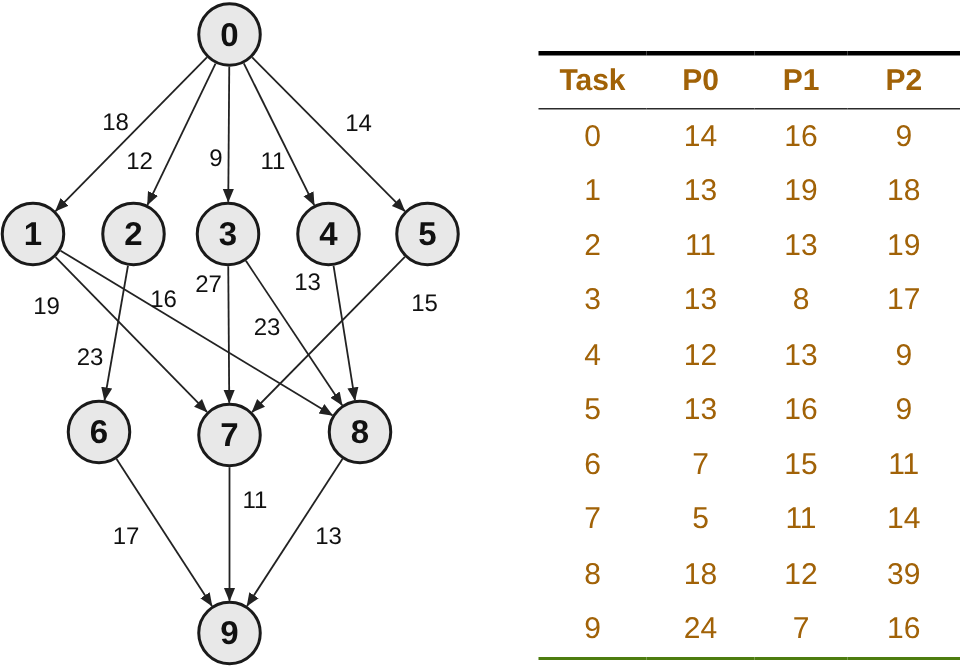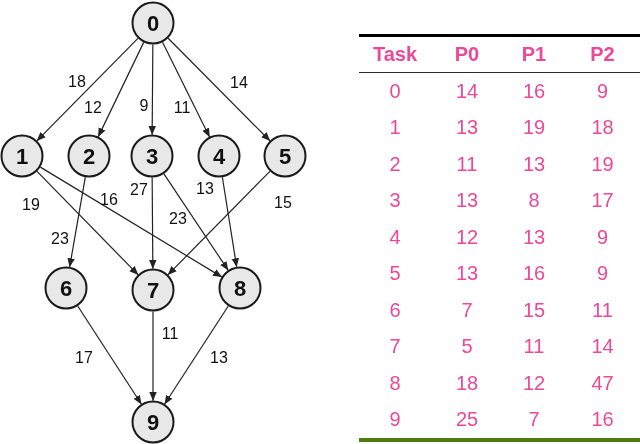--- a/index.html
+++ b/index.html
@@ -14,22 +14,22 @@
     font-size:22px; font-weight:600; fill:#111111;
     text-anchor:middle;
   }
   .edge-label {
     font-family:"Liberation Sans", sans-serif;
     font-size:16px; fill:#111111; text-anchor:middle;
   }
   .cost-table {
     position:absolute; left:359px; top:34px; width:281px;
     border-collapse:collapse; table-layout:fixed;
-    border-top:3px solid #000000; border-bottom:4px solid #4d7c0f;
-    font-size:20px; color:#ec4899;
+    border-top:3px solid #000000; border-bottom:2px solid #4d7c0f;
+    font-size:20px; color:#a16207;
   }
   .cost-table th {
     height:35px; font-weight:bold; text-align:center; vertical-align:middle;
     border-bottom:1.5px solid #2b2b2b; padding:0;
   }
   .cost-table td {
     height:36.5px; text-align:center; vertical-align:middle; padding:0;
   }
 </style>
 </head>
@@ -154,23 +154,23 @@
         <tr>
           <td>7</td>
           <td>5</td>
           <td>11</td>
           <td>14</td>
         </tr>
         <tr>
           <td>8</td>
           <td>18</td>
           <td>12</td>
-          <td>47</td>
+          <td>39</td>
         </tr>
         <tr>
           <td>9</td>
-          <td>25</td>
+          <td>24</td>
           <td>7</td>
           <td>16</td>
         </tr>
       </tbody>
   </table>
 </div>
 
 </body></html>

